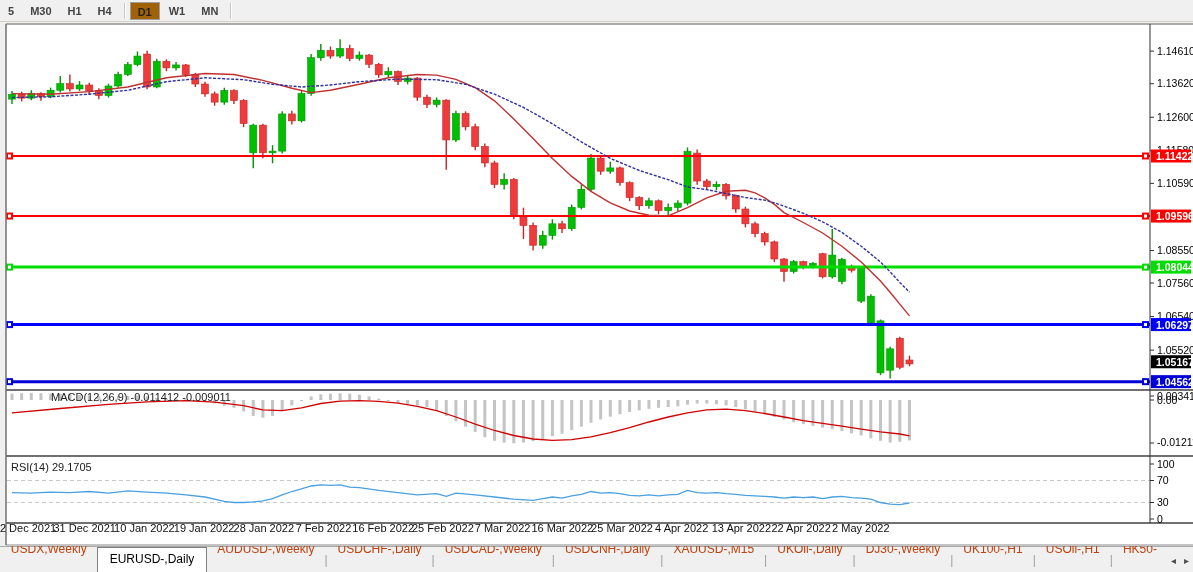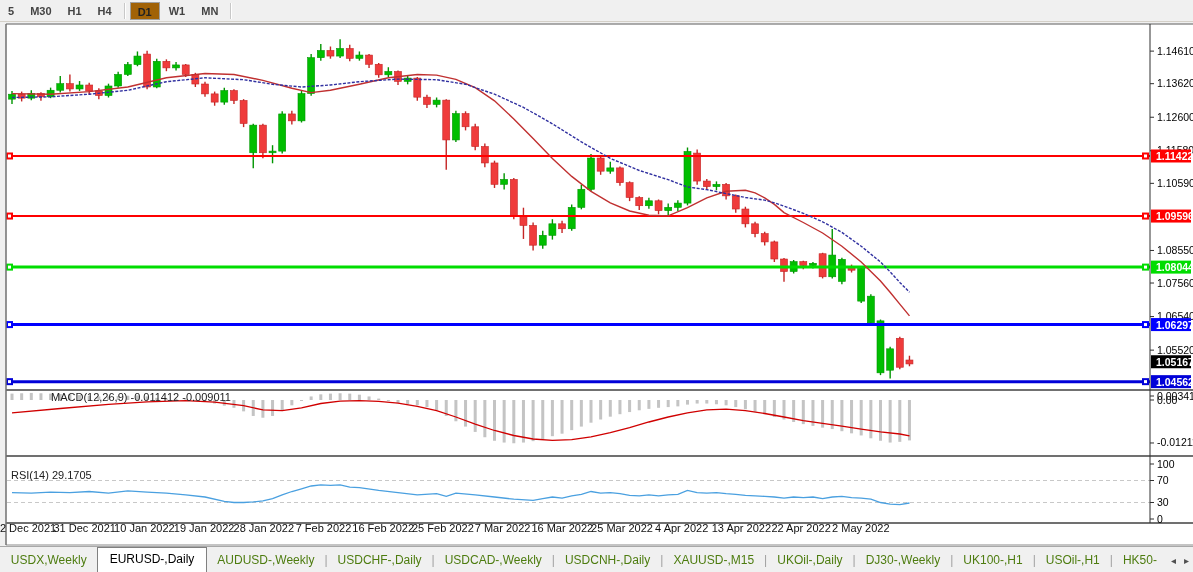--- a/index.html
+++ b/index.html
@@ -13,26 +13,26 @@
   .tf-btn { height:18px; line-height:18px; padding:0 7px; margin:0 1px; font-size:11px;
     font-weight:700; color:#444; cursor:default; }
   .tf-btn.active { background:#a16207; border:1px solid #a0a0a0; color:#222; }
   .tf-sep { width:1px; height:16px; background:#c8c8c8; margin:0 4px; box-shadow:1px 0 0 #fff; }
 
   
   .ovl { position:absolute; z-index:5; white-space:nowrap; }
   #chart-title { left:12px; top:30px; font-size:12px; font-weight:700; color:#1a1a1a; }
   #chart-title .tri { font-size:8px; color:#303030; margin-right:6px; vertical-align:1px; }
   #macd-label { left:11px; top:391px; font-size:11px; color:#202020;margin-left:40px; }
-  #rsi-label  { left:11px; top:461px; font-size:11px; color:#202020;margin-top:8px; }
+  #rsi-label  { left:11px; top:461px; font-size:11px; color:#202020; }
 
   
   #tab-bar { position:absolute; left:0; top:546px; width:1193px; height:26px;
     background:#f0f0f0; border-top:1px solid #a8a8a8; display:flex; align-items:flex-end; }
-  .tab { font-size:12px; color:#4d7c0f; padding:4px 10px 5px 10px; margin-bottom:0;
+  .tab { font-size:12px; color:#c2410c; padding:4px 10px 16px 10px; margin-bottom:0;
     cursor:default; white-space:nowrap; }
   .tab.active { background:#ffffff; border:1px solid #808080; border-bottom:none;
     color:#000; padding:4px 12px 6px 12px; }
   .tab-sep { color:#a0a0a0; font-size:12px; padding-bottom:5px; }
   #tab-spacer { width:28px; }
   .tab-arrow { font-size:10px; color:#505050; padding:0 4px 6px 4px; }
 
   svg { position:absolute; left:0; top:0; z-index:1; }
 </style>
 </head>

